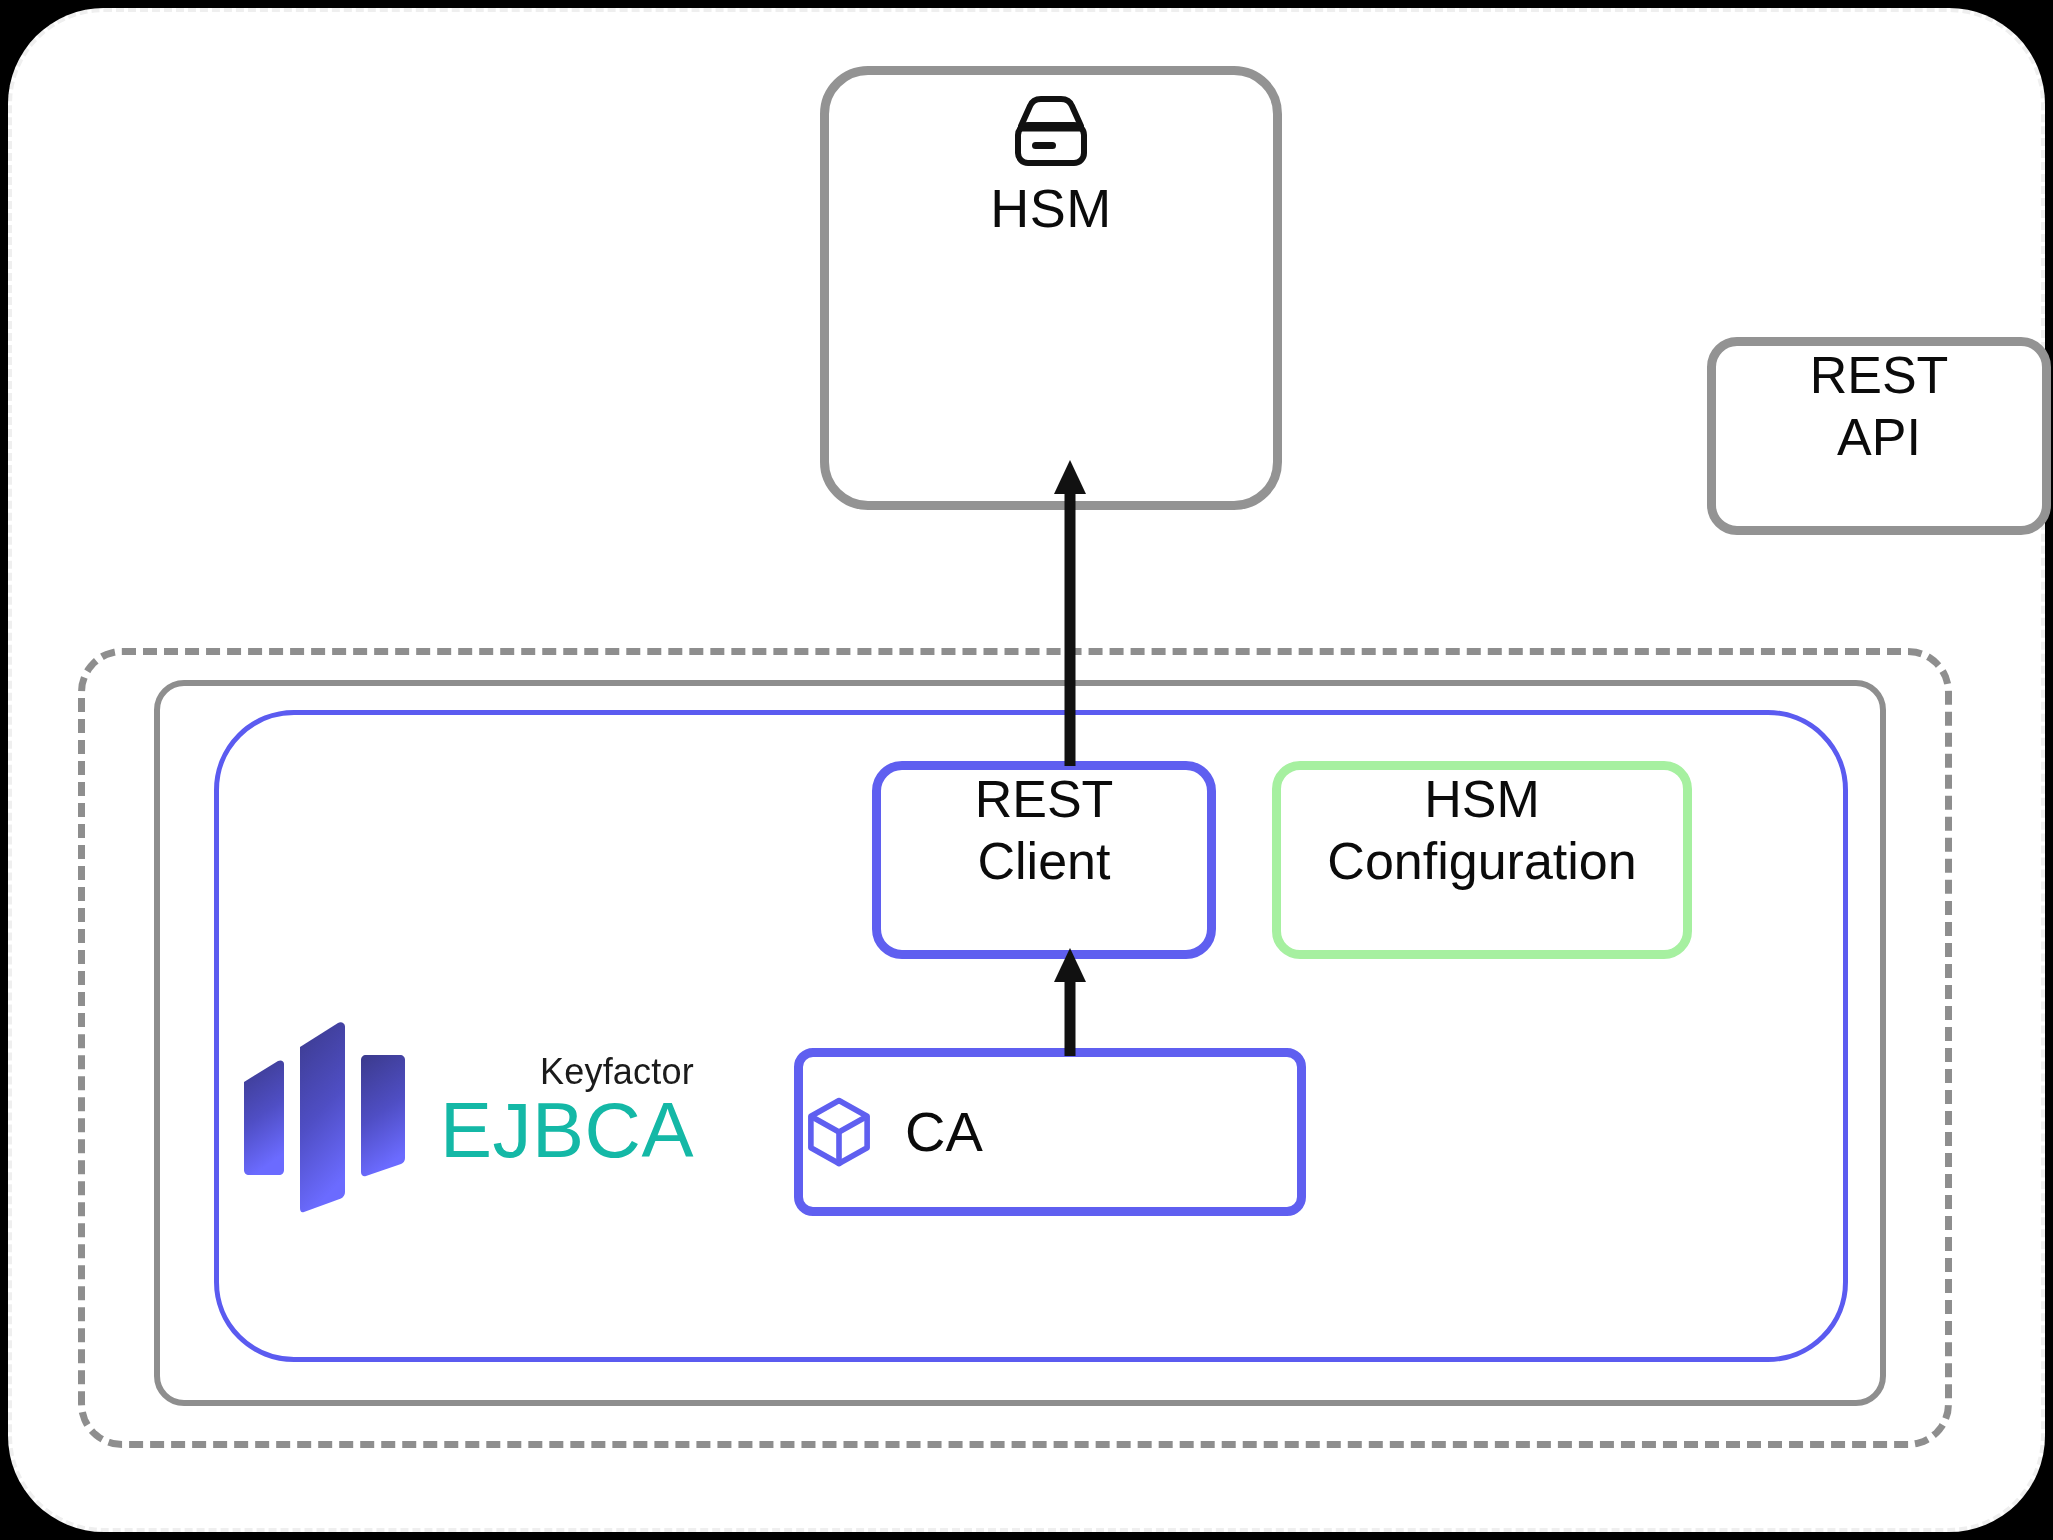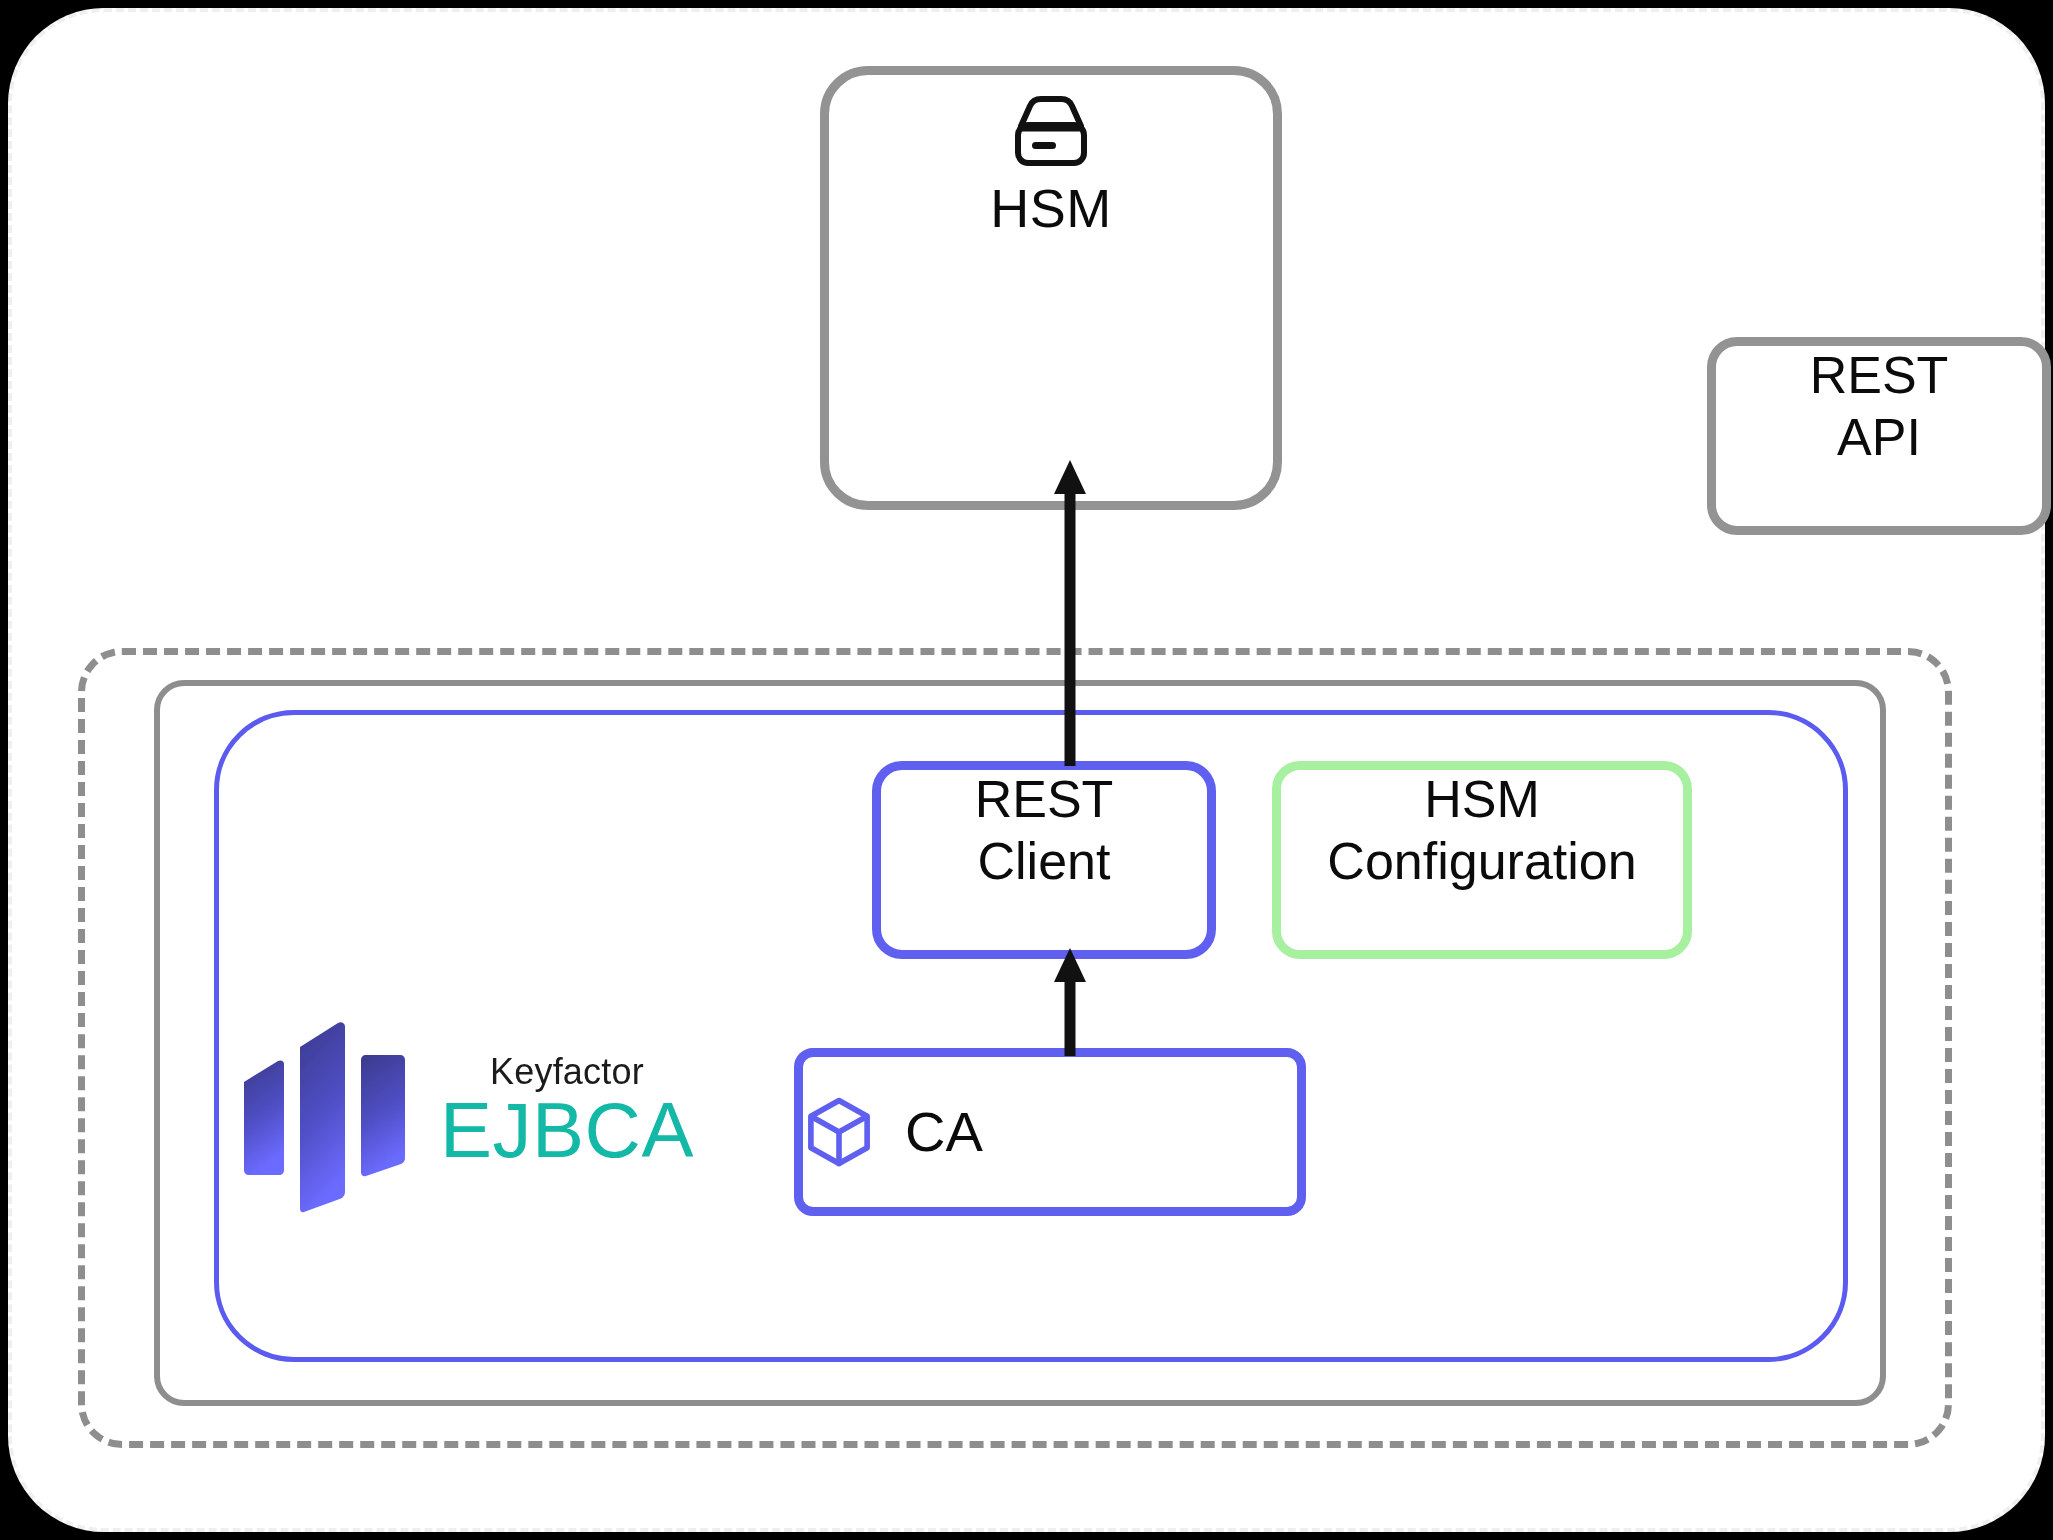--- a/index.html
+++ b/index.html
@@ -192,21 +192,21 @@
   }
   #ejbca-mark {
     width: 176px;
     height: 200px;
     display: block;
     flex: 0 0 auto;
   }
   #ejbca-wordmark {
     display: flex;
     flex-direction: column;
-    align-items: center;
+    align-items: flex-end;
     justify-content: center;
     margin-top: -6px;
   }
   #keyfactor-text {
     font-size: 36px;
     color: #1b1b1b;
     line-height: 1.05;
     letter-spacing: 0.2px;
   }
   #ejbca-text {

